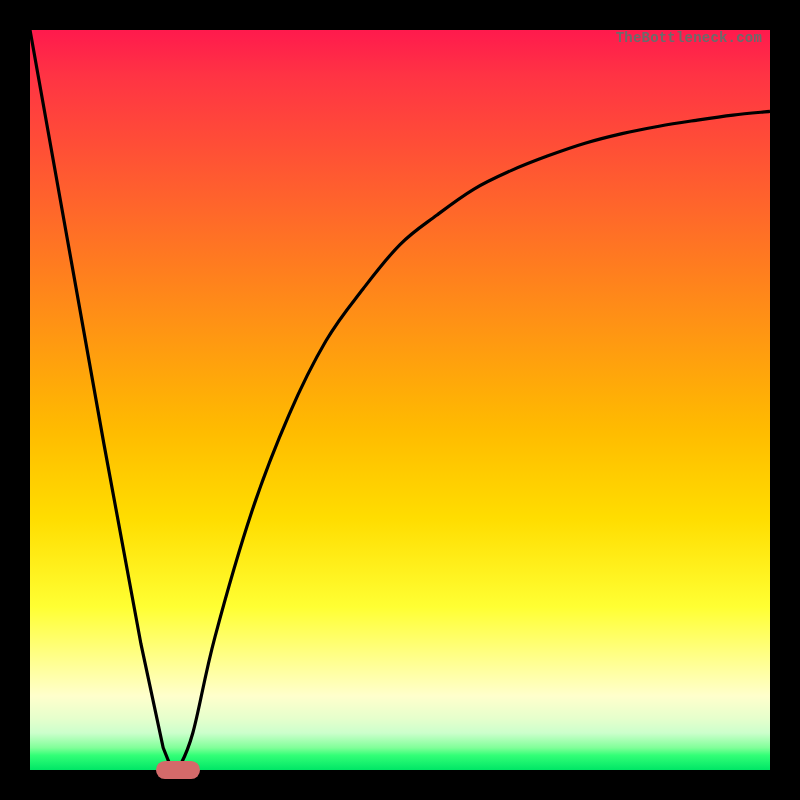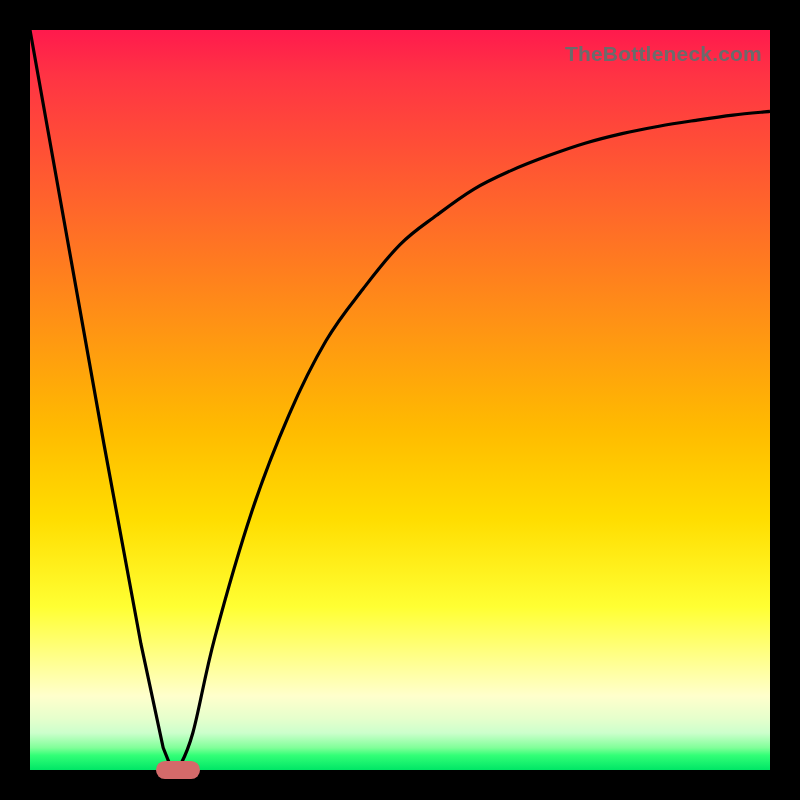--- a/index.html
+++ b/index.html
@@ -35,24 +35,24 @@
       #ffffcc 90%,
       #e6ffcc 93%,
       #ccffcc 95%,
       #80ff99 97%,
       #33ff77 98%,
       #00e666 100%
     );
   }
   .watermark {
     position: absolute;
-    top: 12px;
+    top: 0;
     right: 8px;
-    font-family: Liberation Sans, sans-serif;
-    font-size: 21px;
+    font-family: Liberation Mono, monospace;
+    font-size: 14px;
     font-weight: 600;
     color: #6b6b6b;
     letter-spacing: 0.2px;
   }
   svg.curves {
     position: absolute;
     left: 0;
     top: 0;
     width: 740px;
     height: 740px;

